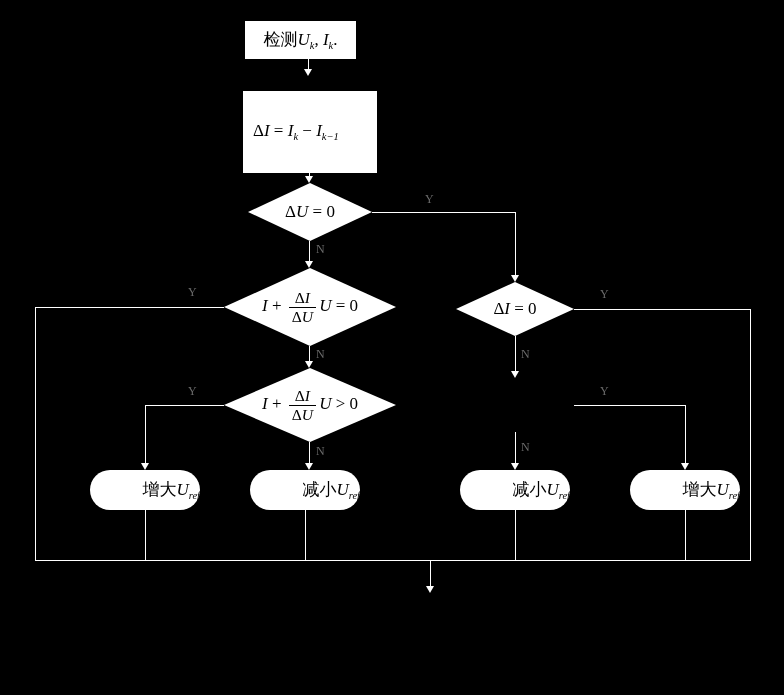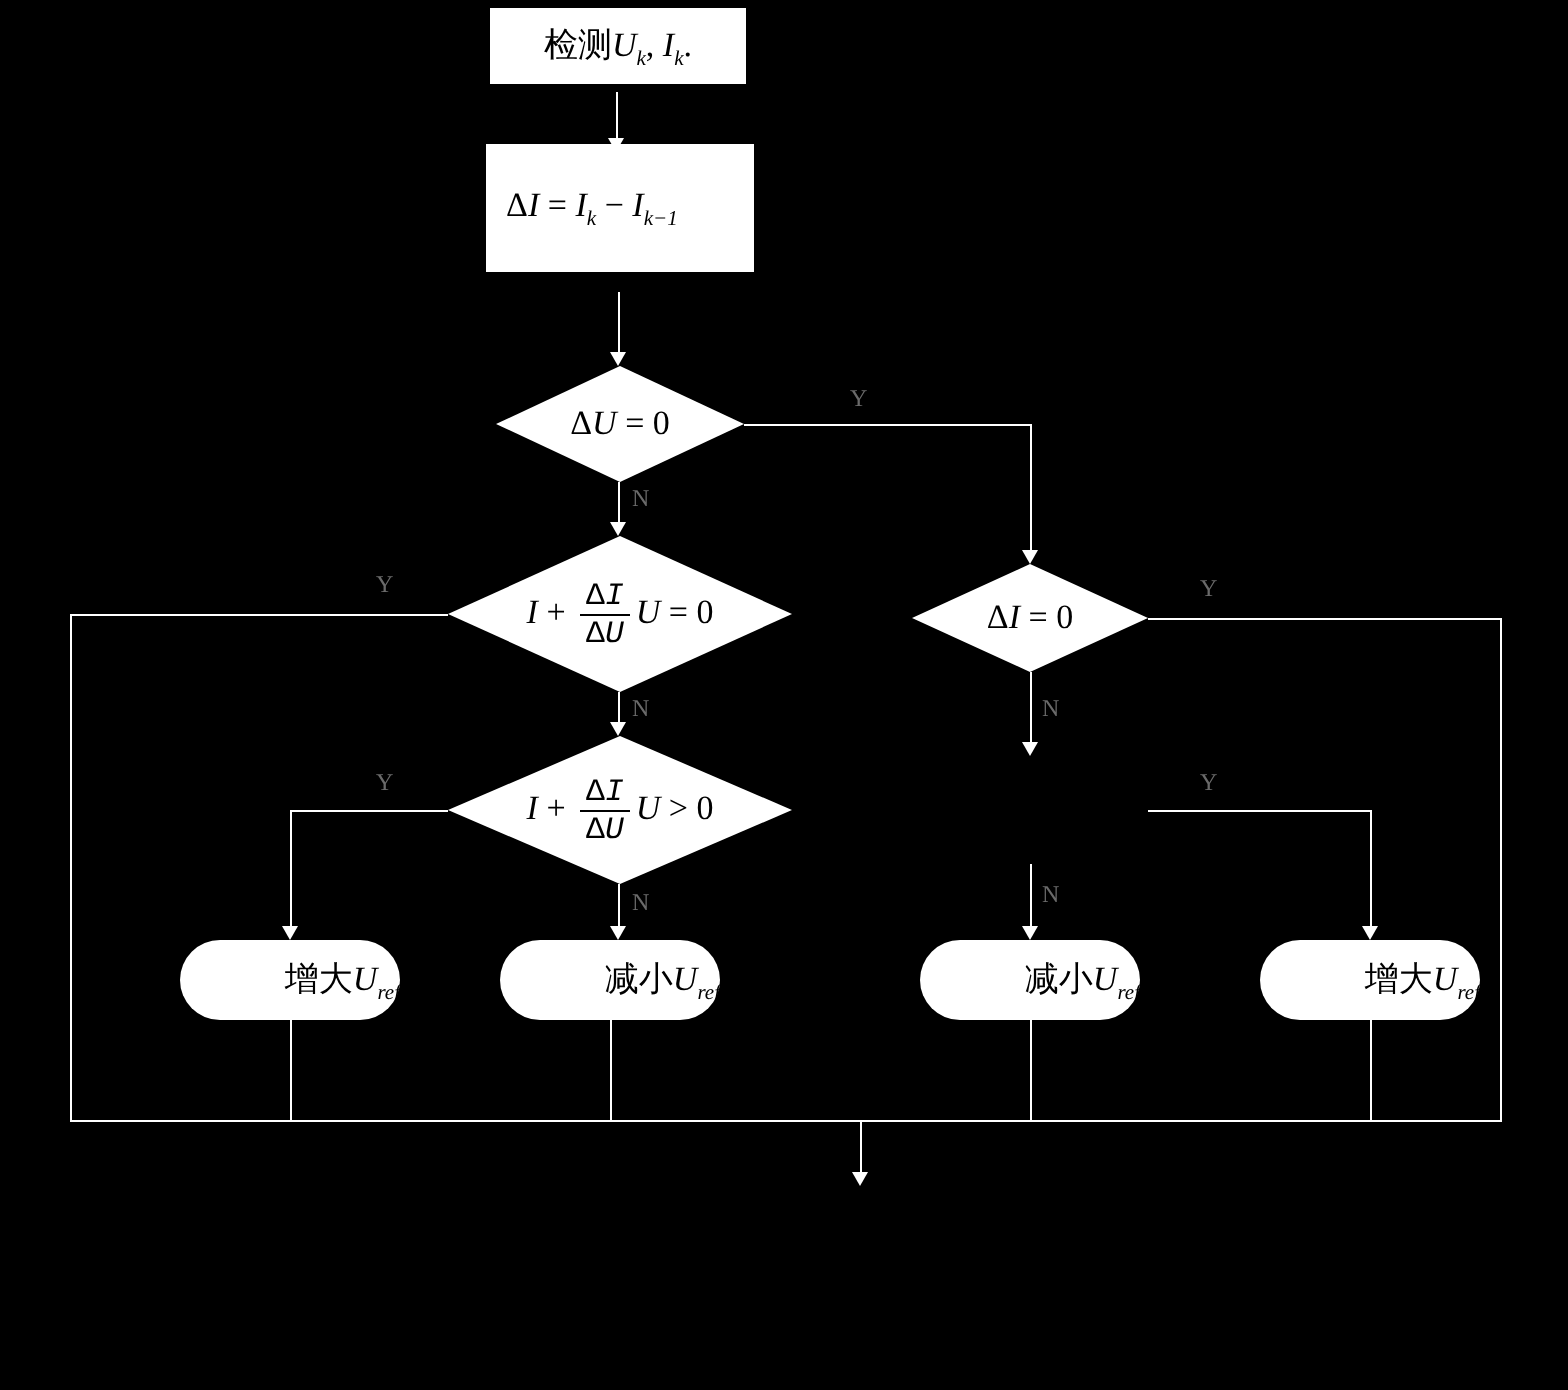--- a/index.html
+++ b/index.html
@@ -9,21 +9,21 @@
   }
   .shape{position:absolute;background:#fff;color:#000;font-size:17px;}
   .cshape{display:flex;align-items:center;justify-content:center;}
   .rect{}
   .diamond{clip-path:polygon(50% 0,100% 50%,50% 100%,0 50%);}
   .stadium{border-radius:20px;justify-content:flex-end;}
   .multi{display:flex;flex-direction:column;justify-content:center;align-items:flex-start;padding-left:10px;box-sizing:border-box;gap:6px;}
   .f{white-space:nowrap;}
   .it{font-style:italic;}
   sub{font-size:0.62em;}
-  .frac{display:inline-block;vertical-align:middle;text-align:center;font-size:0.92em;line-height:1.15;margin:0 3px;font-family:Liberation Mono, monospace;}
+  .frac{display:inline-block;vertical-align:middle;text-align:center;font-size:0.92em;line-height:1.15;margin:0 3px;}
   .frac .num{display:block;border-bottom:1px solid #000;padding:0 3px;}
   .frac .den{display:block;padding:0 3px;}
   .hline,.vline{position:absolute;background:#fff;}
   .hline{height:1px;}
   .vline{width:1px;}
   .arrow{position:absolute;width:0;height:0;border-left:4px solid transparent;border-right:4px solid transparent;border-top:7px solid #fff;}
   .elabel{position:absolute;color:#6a6a6a;font-size:12px;line-height:1;}
 </style>
 </head>
 <body>
@@ -83,25 +83,25 @@
   <span class="elabel" style="left:316px;top:243px">N</span>
   <span class="elabel" style="left:188px;top:286px">Y</span>
   <span class="elabel" style="left:316px;top:348px">N</span>
   <span class="elabel" style="left:600px;top:288px">Y</span>
   <span class="elabel" style="left:521px;top:348px">N</span>
   <span class="elabel" style="left:188px;top:385px">Y</span>
   <span class="elabel" style="left:316px;top:445px">N</span>
   <span class="elabel" style="left:600px;top:385px">Y</span>
   <span class="elabel" style="left:521px;top:441px">N</span>
 
-  <div class="shape rect cshape" style="left:245px;top:4px;width:128px;height:38px">
+  <div class="shape rect cshape" style="left:245px;top:21px;width:111px;height:38px">
     <span class="f"><span>检测</span><span class="it">U</span><sub class="it">k</sub><span>, </span><span class="it">I</span><sub class="it">k</sub><span>.</span></span>
   </div>
 
-  <div class="shape rect multi" style="left:243px;top:72px;width:134px;height:64px">
+  <div class="shape rect multi" style="left:243px;top:91px;width:134px;height:82px">
     <div class="f"><span>Δ</span><span class="it">I</span><span> = </span><span class="it">I</span><sub class="it">k</sub><span> − </span><span class="it">I</span><sub class="it">k−1</sub></div>
   </div>
 
   <div class="shape diamond cshape" style="left:248px;top:183px;width:124px;height:58px">
     <span class="f"><span>Δ</span><span class="it">U</span><span> = 0</span></span>
   </div>
 
   <div class="shape diamond cshape" style="left:224px;top:268px;width:172px;height:78px">
     <span class="f"><span class="it">I</span><span> + </span><span class="frac"><span class="num"><span>Δ</span><span class="it">I</span></span><span class="den"><span>Δ</span><span class="it">U</span></span></span><span class="it">U</span><span> = 0</span></span>
   </div>

